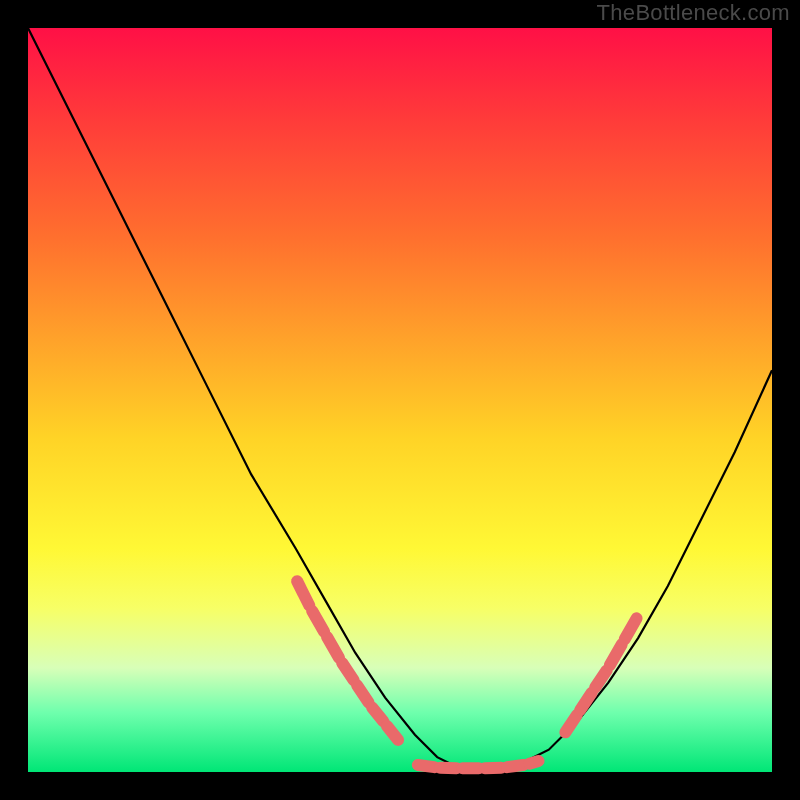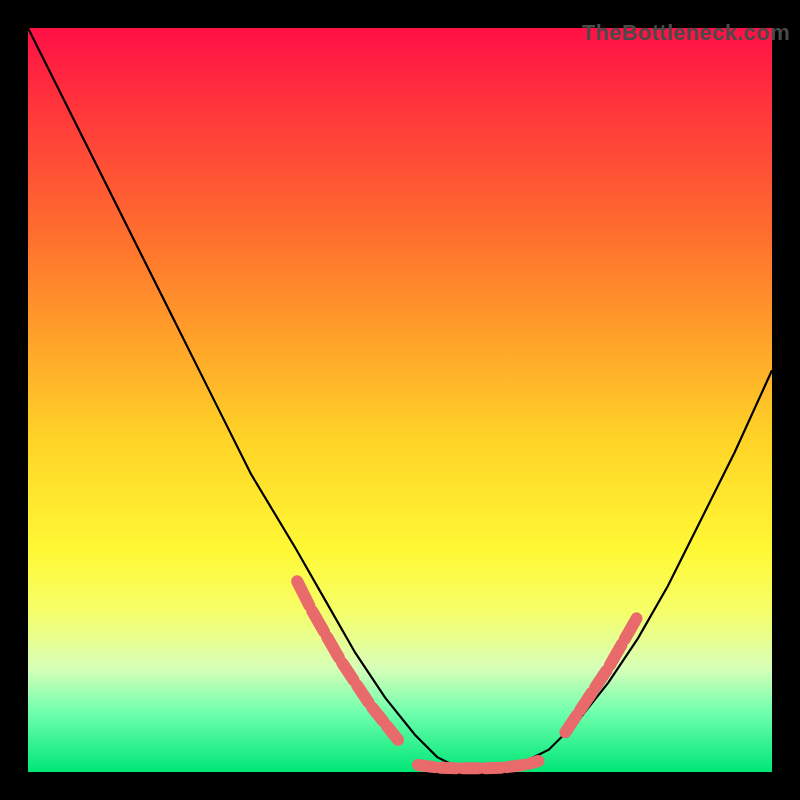--- a/index.html
+++ b/index.html
@@ -30,25 +30,25 @@
       #ffd326 55%,
       #fff835 70%,
       #f7ff66 78%,
       #d8ffb8 86%,
       #6fffad 92%,
       #00e676 100%
     );
   }
   .watermark {
     position: absolute;
-    top: 20px;
+    top: 0;
     right: 10px;
     color: #4a4a4a;
     font-size: 22px;
-    font-weight: 700;
+    font-weight: 400;
     letter-spacing: 0.3px;
     user-select: none;
   }
   svg.curves {
     position: absolute;
     left: 0;
     top: 0;
     width: 744px;
     height: 744px;
     overflow: visible;

